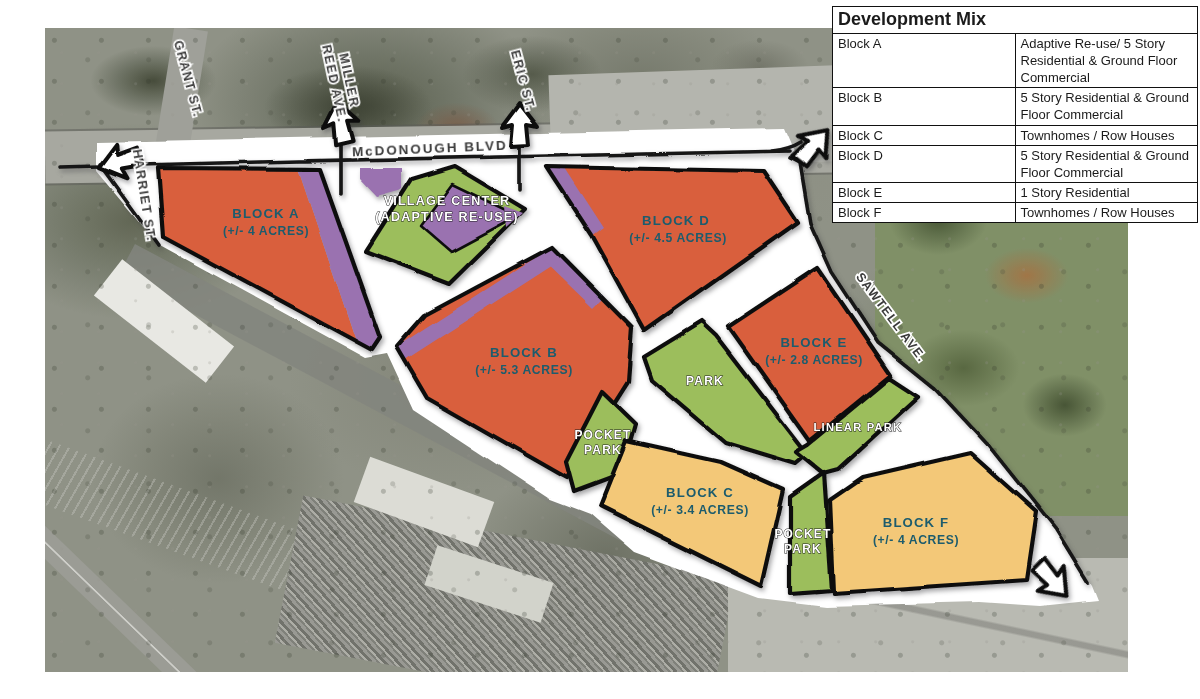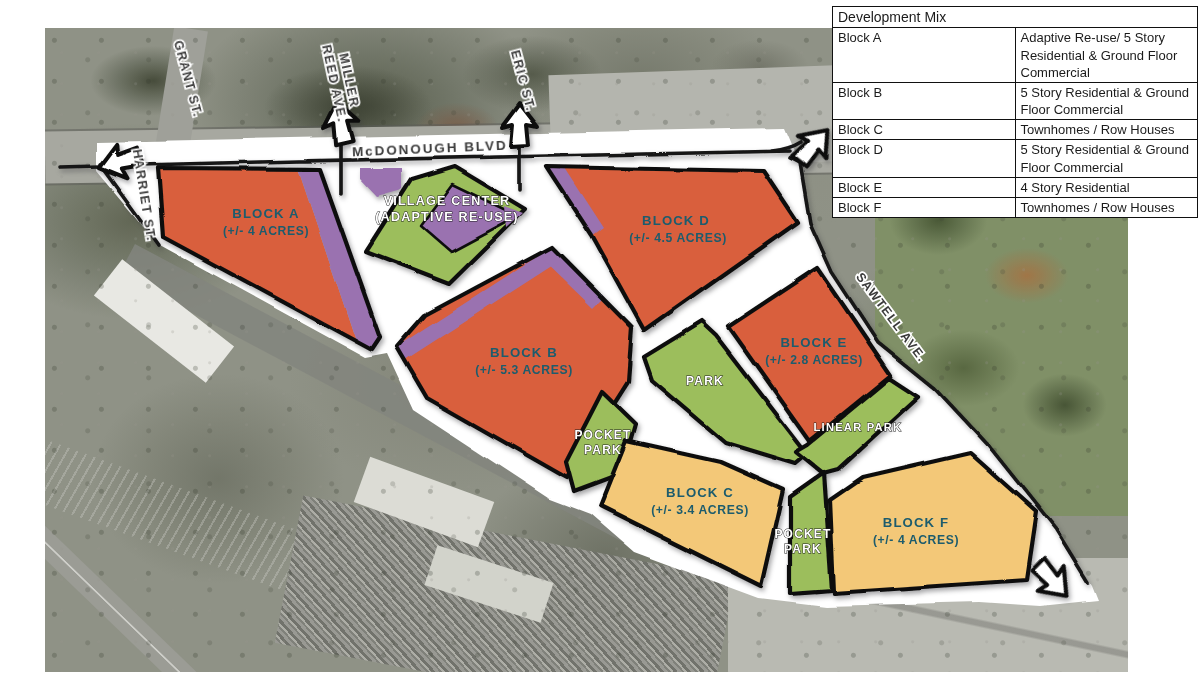--- a/index.html
+++ b/index.html
@@ -78,21 +78,21 @@
      stroke:#1a1a1a;stroke-width:.9px;paint-order:stroke;}
   .vclabel{font-size:12.6px;}
   .street{fill:#3b3b3b;font-size:12.6px;font-weight:700;letter-spacing:1.4px;text-anchor:middle;
      stroke:#ffffff;stroke-width:3.4px;paint-order:stroke;}
   .mcd{font-size:13.4px;letter-spacing:2px;}
   
   .devtable{position:absolute;left:832px;top:6px;width:366px;border-collapse:collapse;
     background:#fff;font-size:13px;color:#1b1b1b;table-layout:fixed;}
   .devtable td,.devtable th{border:1.4px solid #111;padding:1px 5px;vertical-align:top;
     font-weight:400;text-align:left;line-height:1.32;}
-  .devtable th{font-size:14px;font-weight:400;}
+  .devtable th{font-size:18px;font-weight:700;}
   .devtable .c1{width:62px;}
 </style>
 </head>
 <body>
 
 <div class="page">
 
   <div class="photo">
     <div class="mottle"></div>
     <div class="trees-top"></div>
@@ -255,21 +255,21 @@
     <tr>
       <td class="c1">Block C</td>
       <td>Townhomes / Row Houses</td>
     </tr>
     <tr>
       <td class="c1">Block D</td>
       <td>5 Story Residential &amp; Ground Floor Commercial</td>
     </tr>
     <tr>
       <td class="c1">Block E</td>
-      <td>4 Story Residential</td>
+      <td>1 Story Residential</td>
     </tr>
     <tr>
       <td class="c1">Block F</td>
       <td>Townhomes / Row Houses</td>
     </tr>
   </tbody>
     </table>
 
 </div>
 

